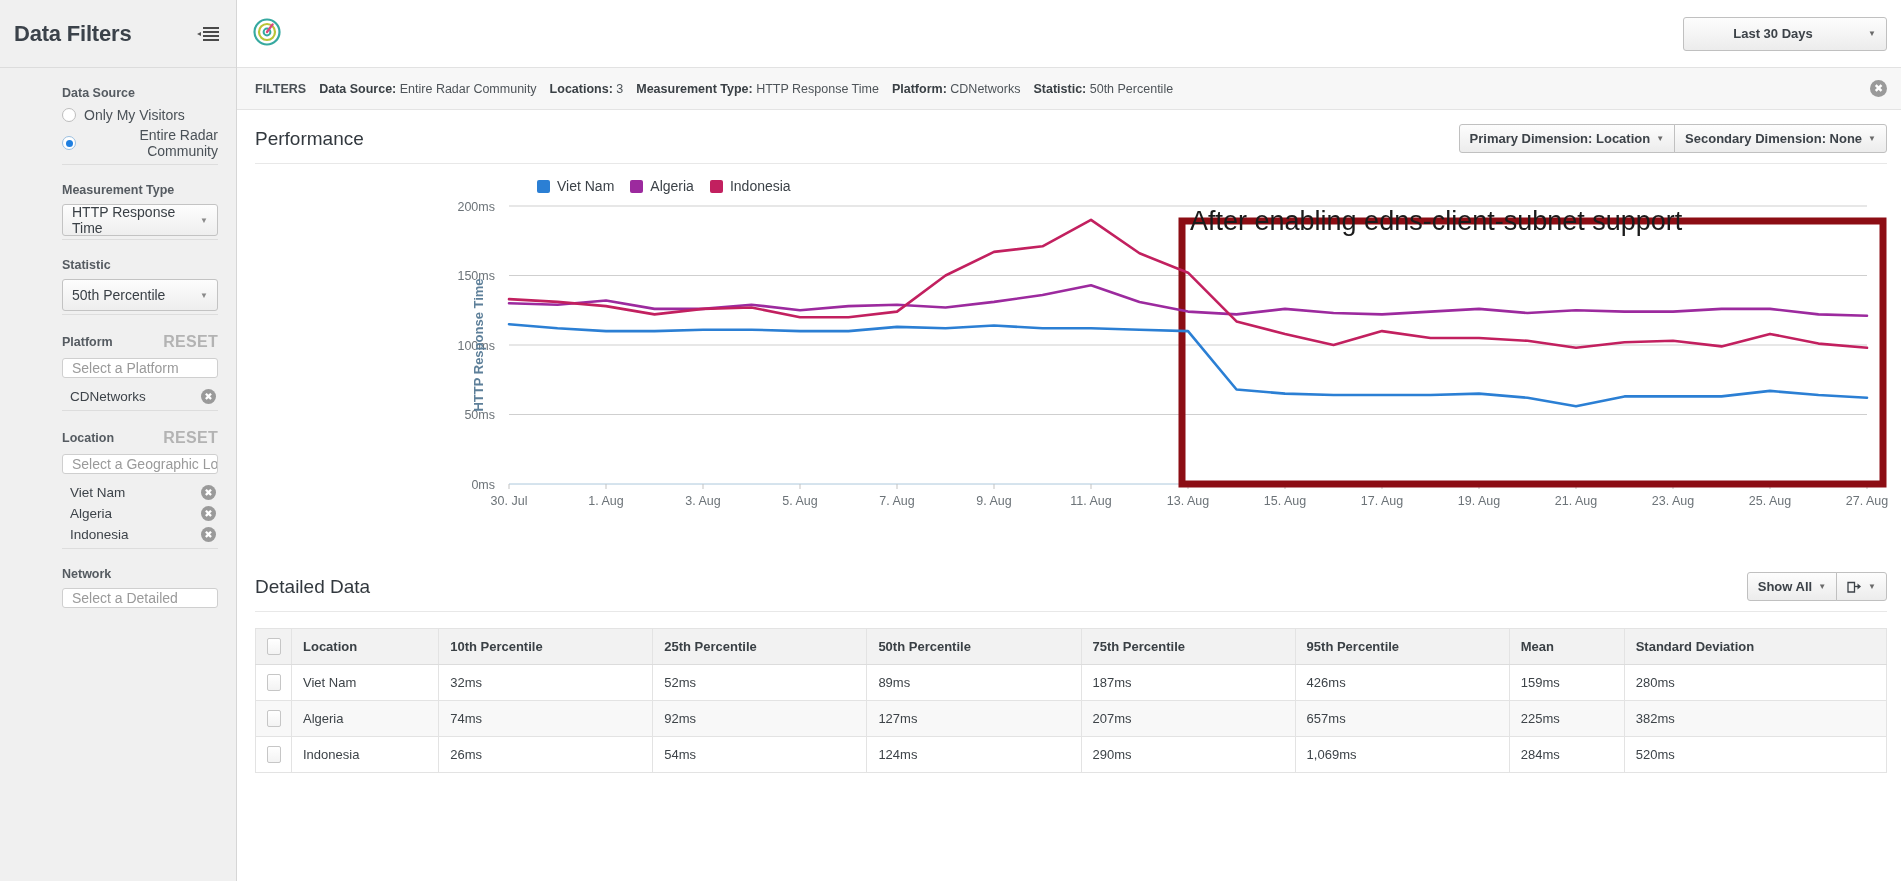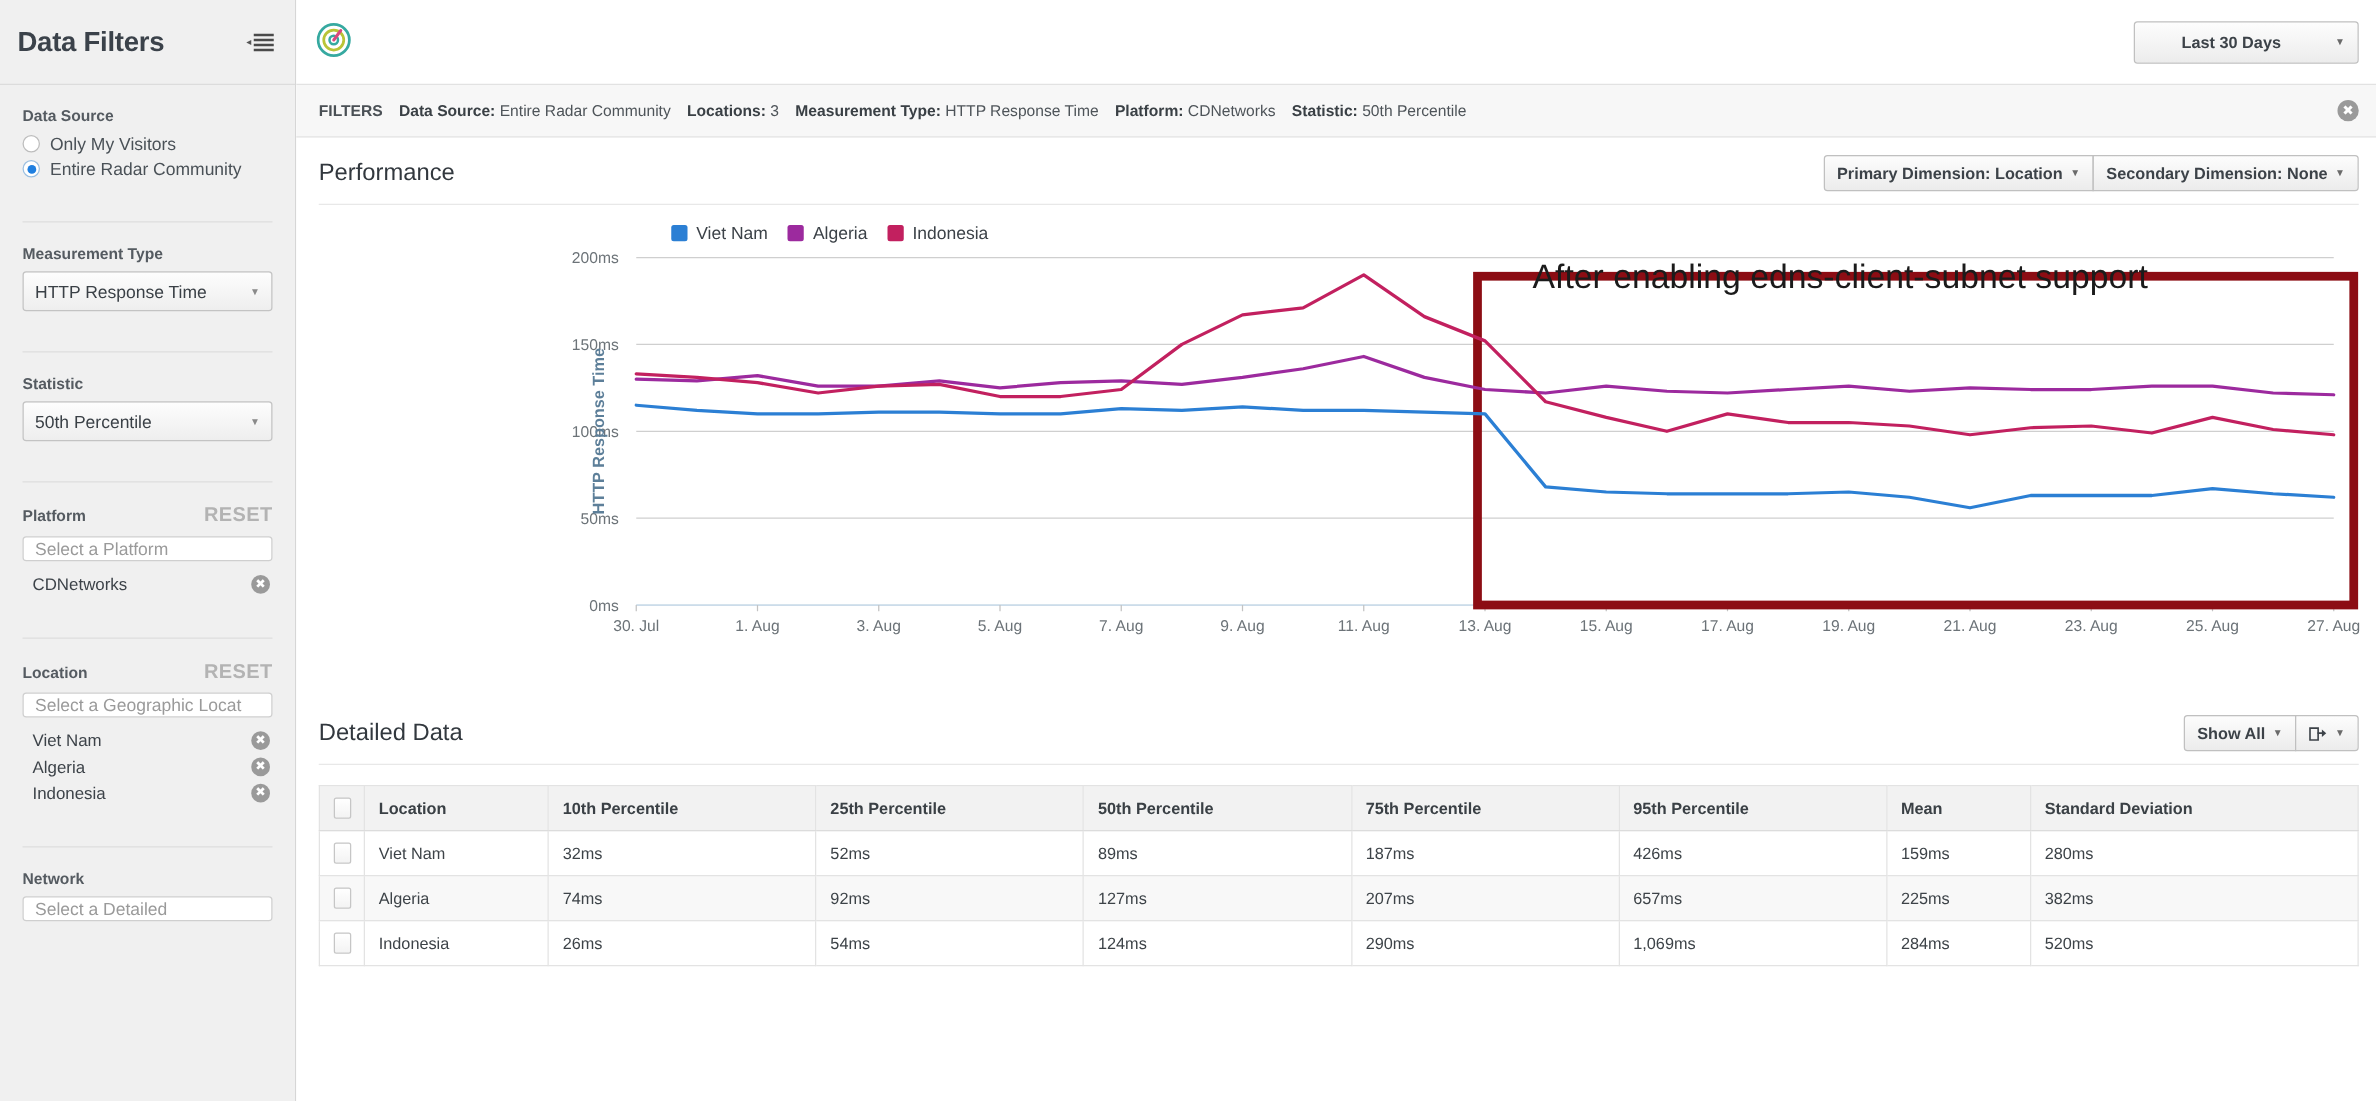--- a/index.html
+++ b/index.html
@@ -30,21 +30,21 @@
     padding:0 17px 0 14px;
     justify-content:space-between;
   }
   .sb-title { font-size:22px; font-weight:bold; color:#3b424a; letter-spacing:-0.2px; }
   .collapse-btn { display:flex; align-items:center; gap:2px; cursor:pointer; }
   .collapse-arrow { font-size:8px; color:#555; line-height:1; }
   .hamburger { display:flex; flex-direction:column; gap:2px; }
   .hamburger i { display:block; width:16px; height:2px; background:#4a4a4a; }
 
   .sb-body { padding:0 18px; }
-  .sb-group { padding:18px 0 32px 0; border-bottom:1px solid #dddddd; }
+  .sb-group { padding:18px 0 3px 0; border-bottom:1px solid #dddddd;margin-left:44px; }
   .sb-group:last-child { border-bottom:none; }
   .sb-label {
     font-size:12.5px; font-weight:bold; color:#555b61;
     margin-bottom:7px; display:flex; justify-content:space-between; align-items:center;
   }
   .sb-label .reset {
     font-size:16px; font-weight:bold; color:#b3b3b3; letter-spacing:0.3px;
     cursor:pointer;
   }
   .radio-row { display:flex; align-items:center; gap:8px; margin:4px 0 2px 0; cursor:pointer;text-align:right; }
@@ -102,21 +102,21 @@
   .topbar-left { display:flex; align-items:center; gap:12px; }
   .page-title { font-size:21px; font-weight:bold; color:#2f363d; letter-spacing:-0.2px; }
   .btn {
     border:1px solid #c0c0c0; border-radius:3px;
     background:linear-gradient(#fdfdfd,#ececec);
     font-size:13px; font-weight:bold; color:#3c4248;
     display:inline-flex; align-items:center; justify-content:center; gap:6px;
     cursor:pointer; white-space:nowrap;
   }
   .btn .caret { font-size:8px; color:#6a6a6a; font-weight:normal; }
-  .btn-daterange { width:180px; height:34px; justify-content:space-between; padding:0 10px 0 0; }
+  .btn-daterange { width:204px; height:34px; justify-content:space-between; padding:0 10px 0 0; }
   .btn-daterange .lbl { flex:1 1 auto; text-align:center; }
 
   
   .filterbar {
     height:42px; background:#f7f7f7; border-bottom:1px solid #e4e4e4;
     display:flex; align-items:center; padding:0 14px 0 18px;
     justify-content:space-between;
   }
   .filterbar-items { display:flex; align-items:center; gap:13px; font-size:12.5px; flex-wrap:nowrap; }
   .filterbar-items .flbl { color:#4a5055; font-weight:bold; }
@@ -400,21 +400,21 @@
           <line x1="1533" y1="290" x2="1533" y2="295" stroke="#c3c3c3" stroke-width="1"></line>
           <text x="1533" y="311" text-anchor="middle" font-size="12.5" fill="#6c7378" font-family="&quot;Liberation Sans&quot;, sans-serif">25. Aug</text>
           <line x1="1630" y1="290" x2="1630" y2="295" stroke="#c3c3c3" stroke-width="1"></line>
           <text x="1630" y="311" text-anchor="middle" font-size="12.5" fill="#6c7378" font-family="&quot;Liberation Sans&quot;, sans-serif">27. Aug</text>
           <rect x="945" y="27" width="701" height="263" fill="none" stroke="#8c0d14" stroke-width="7"></rect>
           <polyline points="272.0,130.2 320.5,134.3 369.0,137.1 417.5,137.1 466.0,135.7 514.5,135.7 563.0,137.1 611.5,137.1 660.0,132.9 708.5,134.3 757.0,131.5 805.5,134.3 854.0,134.3 902.5,135.7 951.0,137.1 999.5,195.5 1048.0,199.6 1096.5,201.0 1145.0,201.0 1193.5,201.0 1242.0,199.6 1290.5,203.8 1339.0,212.2 1387.5,202.4 1436.0,202.4 1484.5,202.4 1533.0,196.9 1581.5,201.0 1630.0,203.8" fill="none" stroke="#2b7fd4" stroke-width="2.6" stroke-linejoin="round" stroke-linecap="round"></polyline>
           <polyline points="272.0,109.3 320.5,110.7 369.0,106.5 417.5,114.9 466.0,114.9 514.5,110.7 563.0,116.3 611.5,112.1 660.0,110.7 708.5,113.5 757.0,107.9 805.5,101.0 854.0,91.2 902.5,107.9 951.0,117.6 999.5,120.4 1048.0,114.9 1096.5,119.0 1145.0,120.4 1193.5,117.6 1242.0,114.9 1290.5,119.0 1339.0,116.3 1387.5,117.6 1436.0,117.6 1484.5,114.9 1533.0,114.9 1581.5,120.4 1630.0,121.8" fill="none" stroke="#9c2a9e" stroke-width="2.6" stroke-linejoin="round" stroke-linecap="round"></polyline>
           <polyline points="272.0,105.1 320.5,107.9 369.0,112.1 417.5,120.4 466.0,114.9 514.5,113.5 563.0,123.2 611.5,123.2 660.0,117.6 708.5,81.5 757.0,57.9 805.5,52.3 854.0,25.9 902.5,59.3 951.0,78.7 999.5,127.4 1048.0,139.9 1096.5,151.0 1145.0,137.1 1193.5,144.0 1242.0,144.0 1290.5,146.8 1339.0,153.8 1387.5,148.2 1436.0,146.8 1484.5,152.4 1533.0,139.9 1581.5,149.6 1630.0,153.8" fill="none" stroke="#c2205f" stroke-width="2.6" stroke-linejoin="round" stroke-linecap="round"></polyline>
         </svg>
 
-      <div class="annot" id="annot-text" style="left: 989px; top: 42px;">After enabling edns-client-subnet support</div>
+      <div class="annot" id="annot-text" style="left: 953px; top: 42px;">After enabling edns-client-subnet support</div>
     </div>
 
     <div class="section" style="padding-top:8px;">
       <h2>Detailed Data</h2>
       <div class="section-actions">
         <div class="btn-group">
           <div class="btn">
             <span>Show All</span>
             <span class="caret">▼</span>
           </div>

